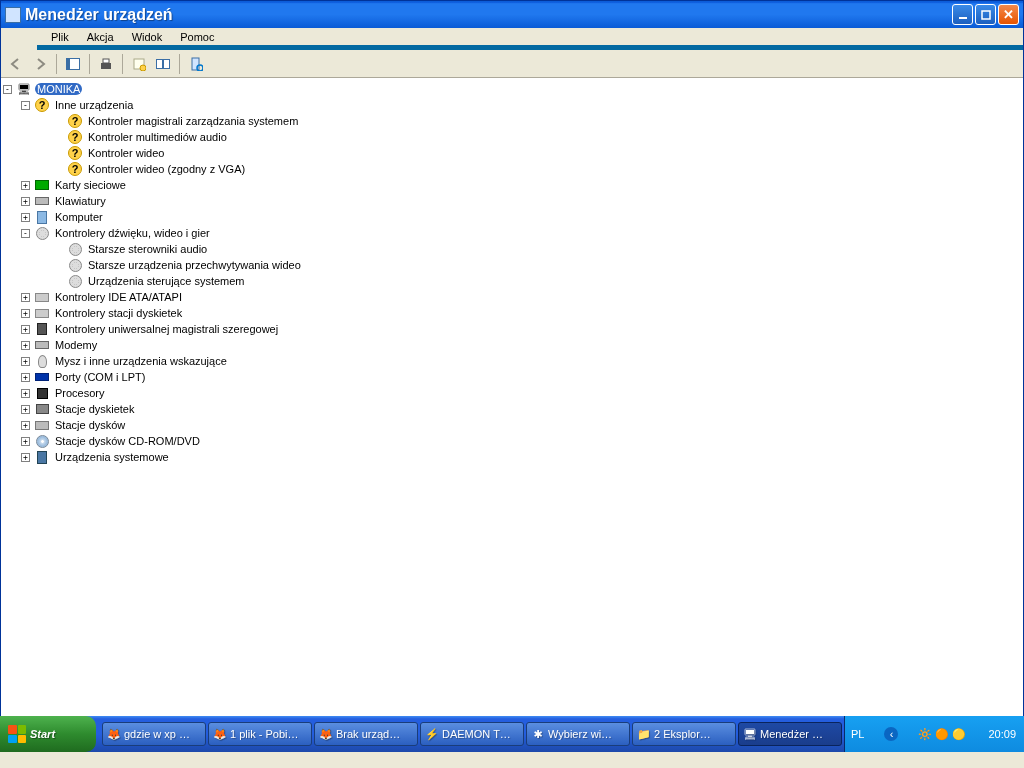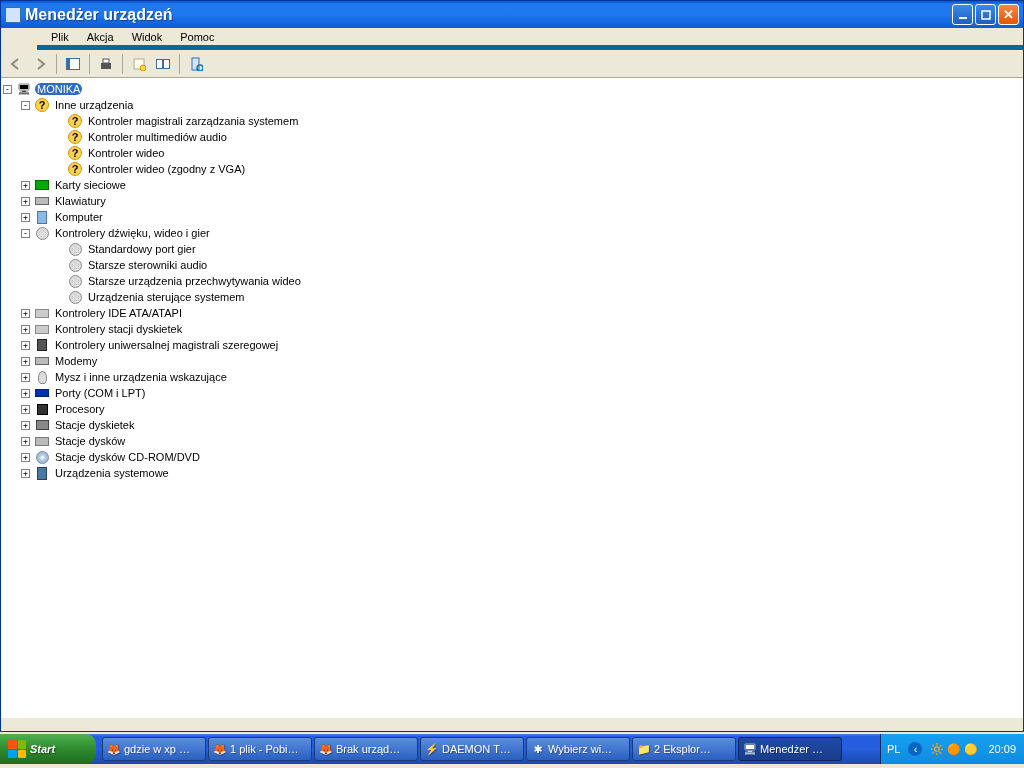--- a/index.html
+++ b/index.html
@@ -32,31 +32,31 @@
 .node-icon { width:16px; height:16px; margin-right:3px; display:flex; align-items:center; justify-content:center; font-size:12px;}
 .node-label { padding:0 2px;border-radius:6px; }
 .node-label.selected { background:#316ac5; color:#fff; }
 .row.depth0 { padding-left:0; }
 .row.depth1 { padding-left:18px; }
 .row.depth3 { padding-left:54px; margin-left:10px;}
 
 .status-edge { height:14px; background:#ece9d8; border-top:1px solid #fff;}
 
 
-.taskbar { position:absolute; left:0; bottom:4px; width:1024px; height:30px; background:linear-gradient(to bottom,#3f8cf3 0%,#245edf 8%,#245edf 50%,#1d49aa 100%); display:flex; align-items:stretch; color:#fff; font-size:11px;}
+.taskbar { position:absolute; left:0; bottom:16px; width:1024px; height:36px; background:linear-gradient(to bottom,#3f8cf3 0%,#245edf 8%,#245edf 50%,#1d49aa 100%); display:flex; align-items:stretch; color:#fff; font-size:11px;}
 .start-btn { width:96px; background:linear-gradient(to bottom,#4eb24e 0%,#2e8b2e 50%,#1f6b1f 100%); border-radius:0 10px 10px 0; display:flex; align-items:center; gap:4px; padding-left:8px; font-style:italic; font-weight:bold; font-size:16px; text-shadow:1px 1px 1px rgba(0,0,0,.4);}
 .start-logo { width:18px; height:18px; display:grid; grid-template:1fr 1fr/1fr 1fr; gap:1px;}
 .start-logo div{ border-radius:1px;}
 .sl-r{background:#f65314;} .sl-g{background:#7cbb00;} .sl-b{background:#00a1f1;} .sl-y{background:#ffbb00;}
 .task-items { flex:1; display:flex; align-items:center; gap:0; padding-left:6px;}
 .task { height:24px; min-width:104px; max-width:112px; background:linear-gradient(to bottom,#5a8ee0,#2b5fc0); border:1px solid #1a3d7a; border-radius:3px; margin-right:2px; display:flex; align-items:center; gap:3px; padding:0 4px; overflow:hidden; text-shadow:1px 1px 1px rgba(0,0,0,.3);}
 .task.active { background:linear-gradient(to bottom,#1e49a4,#1a3d8c); border:1px solid #0a245c; }
 .task-icon { width:14px; height:14px; flex:none; display:flex; align-items:center; justify-content:center; font-size:11px;}
 .task-label { white-space:nowrap; overflow:hidden; text-overflow:ellipsis; flex:1;}
-.tray { background:linear-gradient(to bottom,#17a0f2,#0e8be0); display:flex; align-items:center; gap:8px; padding:0 8px 0 6px; border-left:1px solid #092a6a; font-size:11px;}
+.tray { background:linear-gradient(to bottom,#17a0f2,#0e8be0); display:flex; align-items:center; gap:20px; padding:0 8px 0 6px; border-left:1px solid #092a6a; font-size:11px;}
 .tray-icons { display:flex; align-items:center; gap:3px;}
 .tray-icons span{ width:14px; height:14px; display:flex; align-items:center; justify-content:center; font-size:11px;}
 .clock { margin-left:2px;text-align:center;}
 
 
 .ic-computer::before{content:"🖥";font-size:11px;}
 .ic-question::before{content:"?";font-weight:bold;color:#000;}
 .ic-question{background:#ffd24a;border:1px solid #c99a00;border-radius:50%;width:14px;height:14px;display:flex;align-items:center;justify-content:center;}
 .ic-netcard{background:#0a0;width:14px;height:10px;border:1px solid #060;}
 .ic-keyboard{background:#bbb;width:14px;height:8px;border:1px solid #666;}
@@ -230,26 +230,20 @@
           <span class="expander">-</span>
           <span class="node-icon">
             <span class="ic-audio"></span>
           </span>
           <span class="node-label">Kontrolery dźwięku, wideo i gier</span>
         </div>
       <div class="row depth3">
           <span class="node-icon">
             <span class="ic-audio"></span>
           </span>
-          <span class="node-label">Standardowy port gier</span>
-        </div>
-      <div class="row depth3">
-          <span class="node-icon">
-            <span class="ic-audio"></span>
-          </span>
           <span class="node-label">Starsze sterowniki audio</span>
         </div>
       <div class="row depth3">
           <span class="node-icon">
             <span class="ic-audio"></span>
           </span>
           <span class="node-label">Starsze urządzenia przechwytywania wideo</span>
         </div>
       <div class="row depth3">
           <span class="node-icon">

